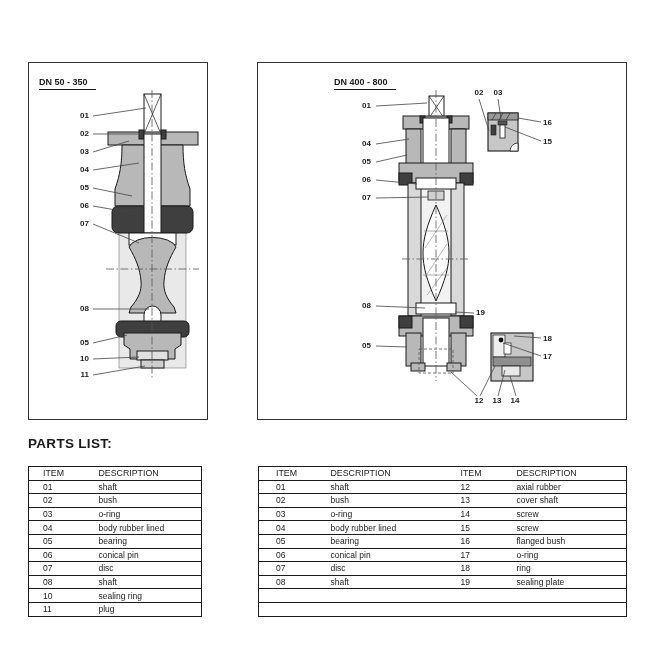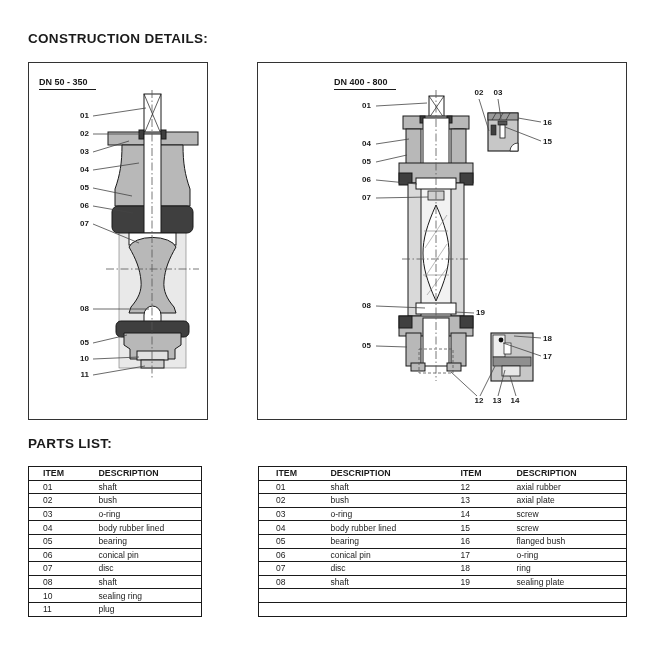--- a/index.html
+++ b/index.html
@@ -17,30 +17,29 @@
   #panel-right .dn-label{left:76px;}
   .panel svg{position:absolute;left:0;top:0;}
   .callout{position:absolute;font-size:8px;font-weight:bold;line-height:10px;white-space:nowrap;}
   .parts-table{position:absolute;top:466px;border-collapse:collapse;table-layout:fixed;
                font-size:8.5px;background:#fff;}
   #parts-table-left{left:28px;width:174px;}
   #parts-table-right{left:258px;width:369px;}
   .parts-table{border:1.4px solid #1a1a1a;}
   .parts-table th,.parts-table td{border-bottom:1px solid #1a1a1a;text-align:left;
       font-weight:normal;height:12.6px;padding:0 2px 0 14px;overflow:hidden;white-space:nowrap;}
-  .parts-table th{font-weight:bold;font-size:8.8px;margin-top:8px;}
+  .parts-table th{font-weight:normal;font-size:8.8px;margin-top:8px;}
   #parts-table-right th,#parts-table-right td{padding-left:17px;}
   .parts-table tr:last-child td{border-bottom:none;}
 </style>
 </head>
 <body>
 
 <div id="page">
 
-  <div id="construction-title" class="section-title">CONSTRUCTION DETAILS:</div>
 
   <div id="panel-left" class="panel">
     <svg width="180" height="358" viewBox="0 0 180 358">
       <g stroke="#1a1a1a" stroke-width="1" fill="none">
 
         <rect x="90" y="168" width="67" height="137" fill="#e9e9e9" stroke="#777" stroke-width="0.6"></rect>
 
         <g>
           <rect x="115" y="31" width="17" height="40" fill="#fff"></rect>
           <line x1="115" y1="31" x2="132" y2="71" stroke-width="0.7"></line>
@@ -294,21 +293,21 @@
         <tr>
           <td>01</td>
           <td>shaft</td>
           <td>12</td>
           <td>axial rubber</td>
         </tr>
         <tr>
           <td>02</td>
           <td>bush</td>
           <td>13</td>
-          <td>axial plate</td>
+          <td>cover shaft</td>
         </tr>
         <tr>
           <td>03</td>
           <td>o-ring</td>
           <td>14</td>
           <td>screw</td>
         </tr>
         <tr>
           <td>04</td>
           <td>body rubber lined</td>

